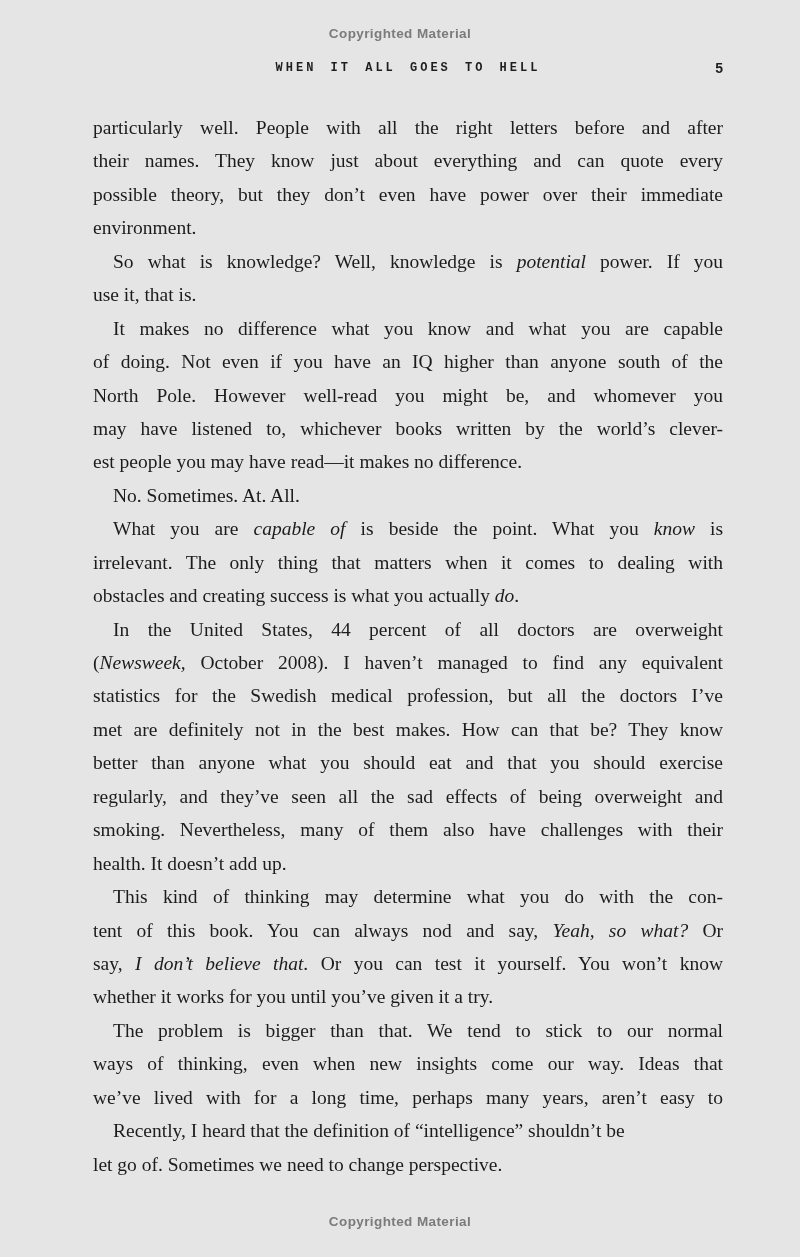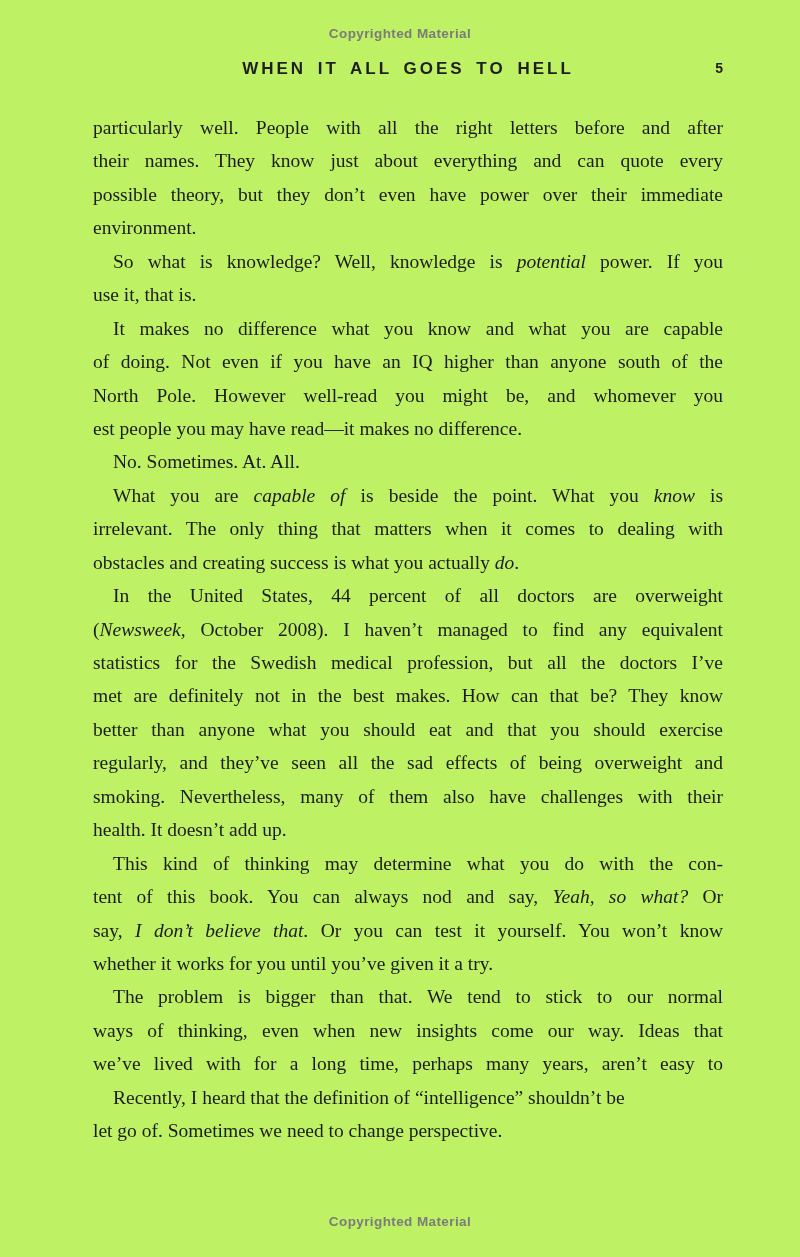--- a/index.html
+++ b/index.html
@@ -3,42 +3,42 @@
 <meta charset="utf-8">
 <style>
   html, body { margin: 0; padding: 0; }
   body {
     width: 800px; height: 1257px;
     background: #ffffff;
     position: relative;
     overflow: hidden;
     font-family: "Liberation Serif", "DejaVu Serif", serif;
   }
-  .page { position: absolute; inset: 0; background: #bef264; }
+  .page { position: absolute; inset: 0; background: #e5e5e5; }
 
   .copyright {
     position: absolute; left: 0; width: 800px;
     text-align: center;
     font-family: "Liberation Sans", sans-serif;
     font-size: 13.5px; font-weight: 600;
     letter-spacing: 0.4px;
     color: #7b7b7b;
     line-height: 15px;
   }
   .copyright.top { top: 26px; }
   .copyright.bottom { top: 1214px; }
 
   .running-header {
     position: absolute; top: 61px; left: 93px; width: 630px;
     height: 16px; line-height: 15px;
   }
   .running-header .title {
     display: block; text-align: center;
-    font-family: Liberation Sans, sans-serif;
-    font-size: 17px; font-weight: 700;
+    font-family: Liberation Mono, monospace;
+    font-size: 12px; font-weight: 700;
     letter-spacing: 3px; word-spacing: 4px;
     color: #1e1e1e;
     white-space: nowrap;
   }
   .running-header .pagenum {
     position: absolute; right: 0; top: 0;
     font-family: "Liberation Sans", sans-serif;
     font-size: 14px; font-weight: 700;
     letter-spacing: 0; color: #1e1e1e;
   }
@@ -77,20 +77,21 @@
   <div class="body-text" style="color: rgb(28, 28, 28);">
       <div class="line"><span>particularly well. People with all the right letters before and after</span></div>
       <div class="line"><span>their names. They know just about everything and can quote every</span></div>
       <div class="line"><span>possible theory, but they don’t even have power over their immediate</span></div>
       <div class="line last"><span>environment.</span></div>
       <div class="line indent"><span>So what is knowledge? Well, knowledge is </span><span class="it">potential</span><span> power. If you</span></div>
       <div class="line last"><span>use it, that is.</span></div>
       <div class="line indent"><span>It makes no difference what you know and what you are capable</span></div>
       <div class="line"><span>of doing. Not even if you have an IQ higher than anyone south of the</span></div>
       <div class="line"><span>North Pole. However well-read you might be, and whomever you</span></div>
+      <div class="line"><span>may have listened to, whichever books written by the world’s clever-</span></div>
       <div class="line last"><span>est people you may have read—it makes no difference.</span></div>
       <div class="line last indent"><span>No. Sometimes. At. All.</span></div>
       <div class="line indent"><span>What you are </span><span class="it">capable of</span><span> is beside the point. What you </span><span class="it">know</span><span> is</span></div>
       <div class="line"><span>irrelevant. The only thing that matters when it comes to dealing with</span></div>
       <div class="line last"><span>obstacles and creating success is what you actually </span><span class="it">do</span><span>.</span></div>
       <div class="line indent"><span>In the United States, 44 percent of all doctors are overweight</span></div>
       <div class="line"><span>(</span><span class="it">Newsweek,</span><span> October 2008). I haven’t managed to find any equivalent</span></div>
       <div class="line"><span>statistics for the Swedish medical profession, but all the doctors I’ve</span></div>
       <div class="line"><span>met are definitely not in the best makes. How can that be? They know</span></div>
       <div class="line"><span>better than anyone what you should eat and that you should exercise</span></div>

